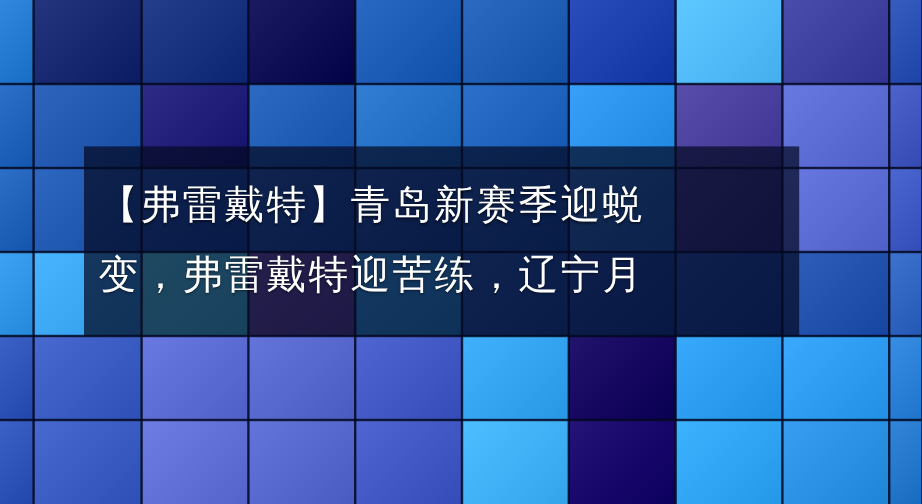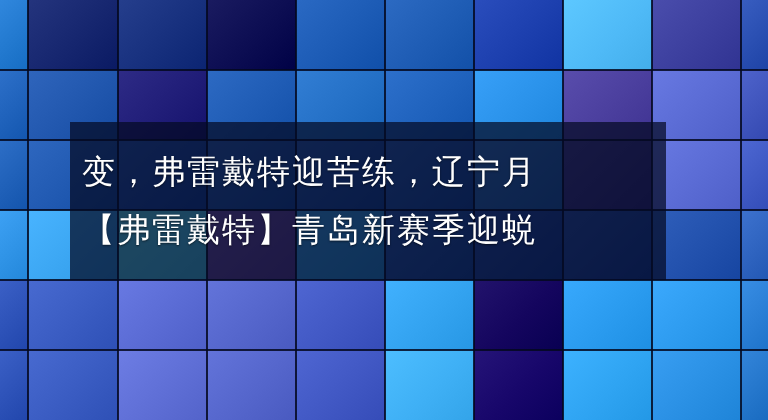--- a/index.html
+++ b/index.html
@@ -152,17 +152,17 @@
       <div class="hline" style="top: 69px;"></div>
       <div class="hline" style="top: 139px;"></div>
       <div class="hline" style="top: 209px;"></div>
       <div class="hline" style="top: 279px;"></div>
       <div class="hline" style="top: 349px;"></div>
     </div>
 
   <div id="caption-band" style="left: 70px; top: 122px; width: 596px; height: 158px; background: rgba(4, 10, 34, 0.72);"></div>
 
   <div id="headline" style="left: 82px; top: 128px; width: 584px; height: 146px;">
+    <div class="headline-line">【弗雷戴特】青岛新赛季迎蜕</div>
     <div class="headline-line">变，弗雷戴特迎苦练，辽宁月</div>
-    <div class="headline-line">【弗雷戴特】青岛新赛季迎蜕</div>
   </div>
 
 </div>
 
 </body></html>

